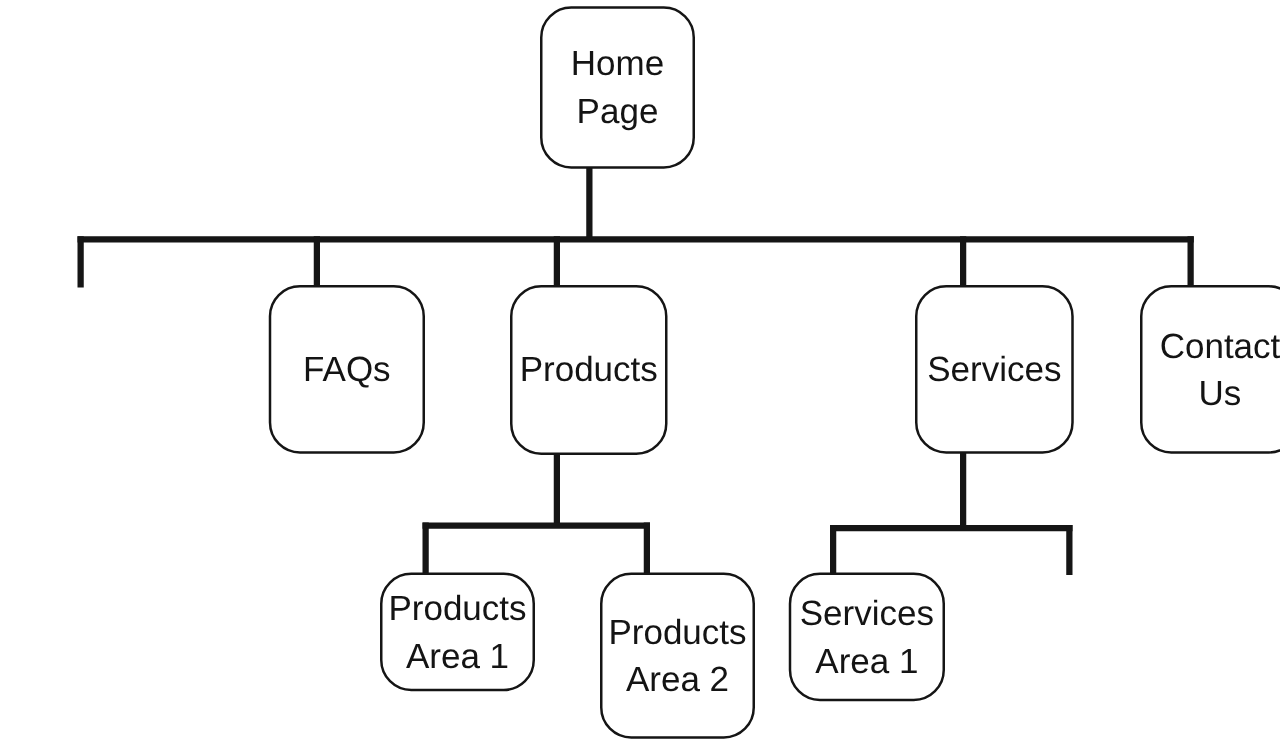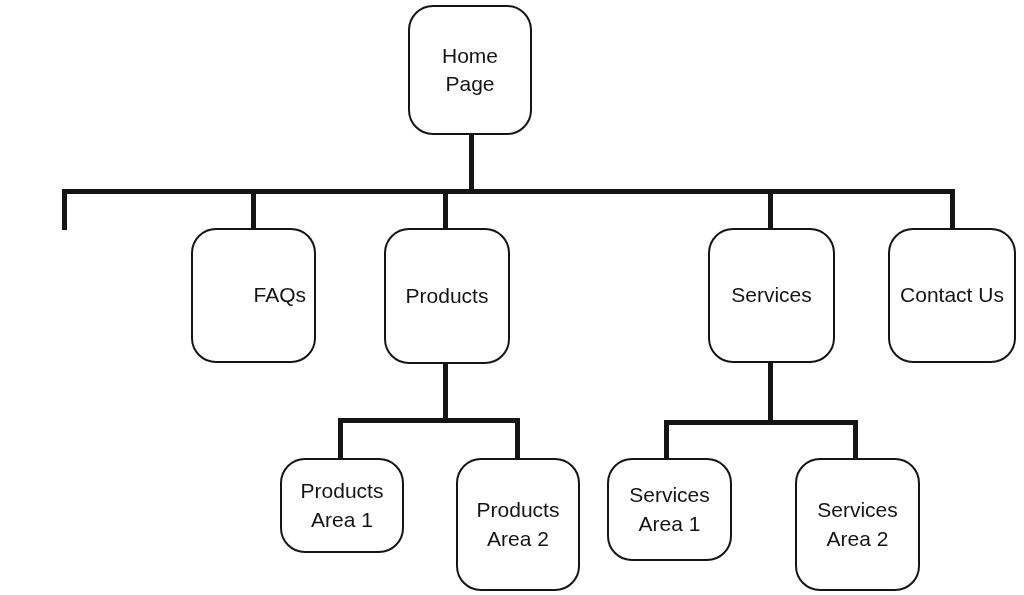--- a/index.html
+++ b/index.html
@@ -18,35 +18,36 @@
   .node {
     position: absolute;
     box-sizing: border-box;
     border: 2.5px solid #151515;
     border-radius: 25px;
     background: #ffffff;
     display: flex;
     align-items: center;
     justify-content: center;
     text-align: center;
-    font-size: 21px;
+    font-size: 28px;
     line-height: 1.35;
     color: #141414;
     padding: 4px 8px;
     z-index: 2;
+    margin-left: 24px;
   }
   .line {
     position: absolute;
     background: #151515;
     z-index: 1;
   }
   
   .n-home      { left: 408px; top: 5px;   width: 124px; height: 130px; }
   .n-about     { left: 2px;   top: 228px; width: 125px; height: 135px; }
-  .n-faqs      { left: 191px; top: 228px; width: 125px; height: 135px; justify-content: flex-end; }
+  .n-faqs      { left: 191px; top: 228px; width: 125px; height: 135px; }
   .n-products  { left: 384px; top: 228px; width: 126px; height: 136px; }
   .n-services  { left: 708px; top: 228px; width: 127px; height: 135px; }
   .n-contact   { left: 888px; top: 228px; width: 128px; height: 135px; }
   .n-parea1    { left: 280px; top: 458px; width: 124px; height: 95px; }
   .n-parea2    { left: 456px; top: 458px; width: 124px; height: 133px; }
   .n-sarea1    { left: 607px; top: 458px; width: 125px; height: 103px; }
   .n-sarea2    { left: 795px; top: 458px; width: 125px; height: 133px; }
   
   .l-home-drop   { left: 469px; top: 133px; width: 5px;   height: 60px; }
   .l-main-h      { left: 62px;  top: 189px; width: 893px; height: 5px;  }
@@ -102,17 +103,14 @@
   </div>
   <div class="node n-parea1">
     <span>Products Area 1</span>
   </div>
   <div class="node n-parea2">
     <span>Products Area 2</span>
   </div>
   <div class="node n-sarea1">
     <span>Services Area 1</span>
   </div>
-  <div class="node n-sarea2">
-    <span>Services Area 2</span>
-  </div>
 
 </div>
 
 </body></html>

